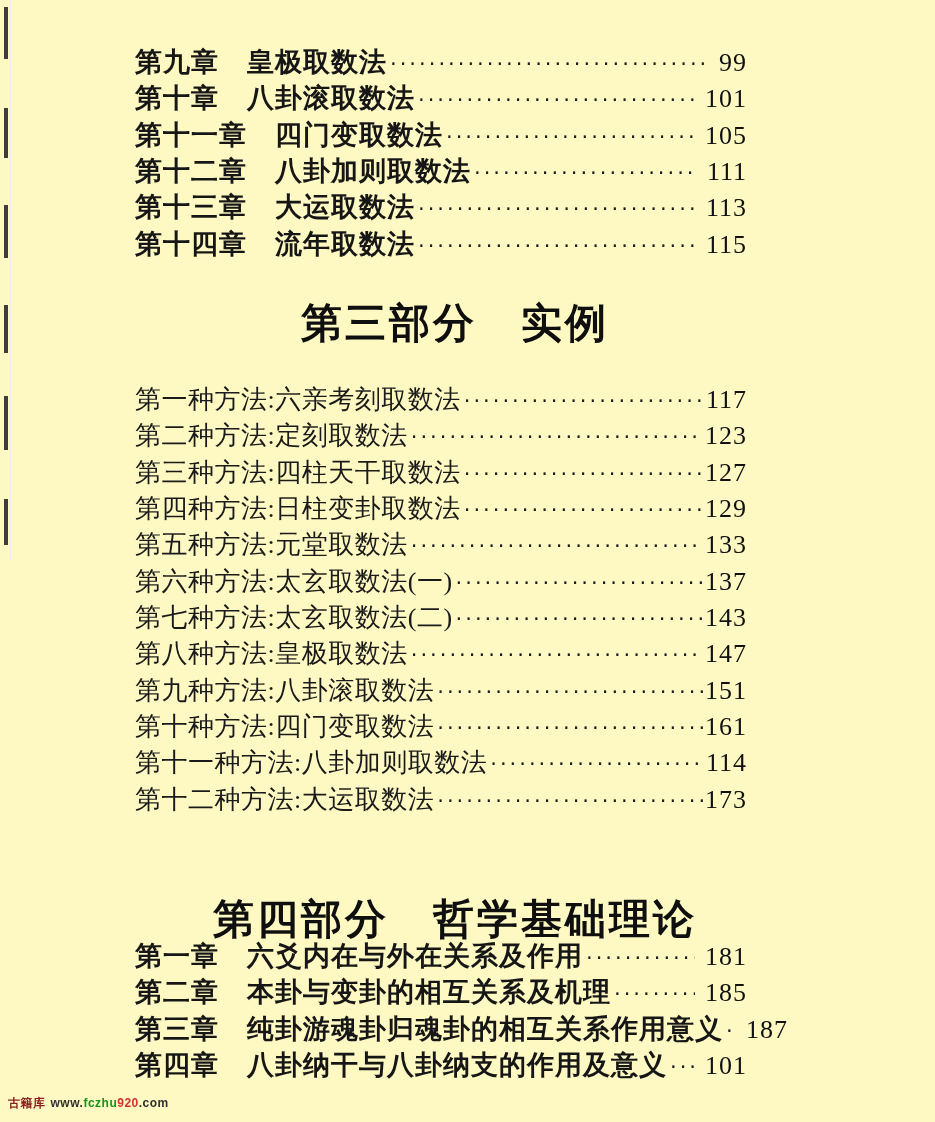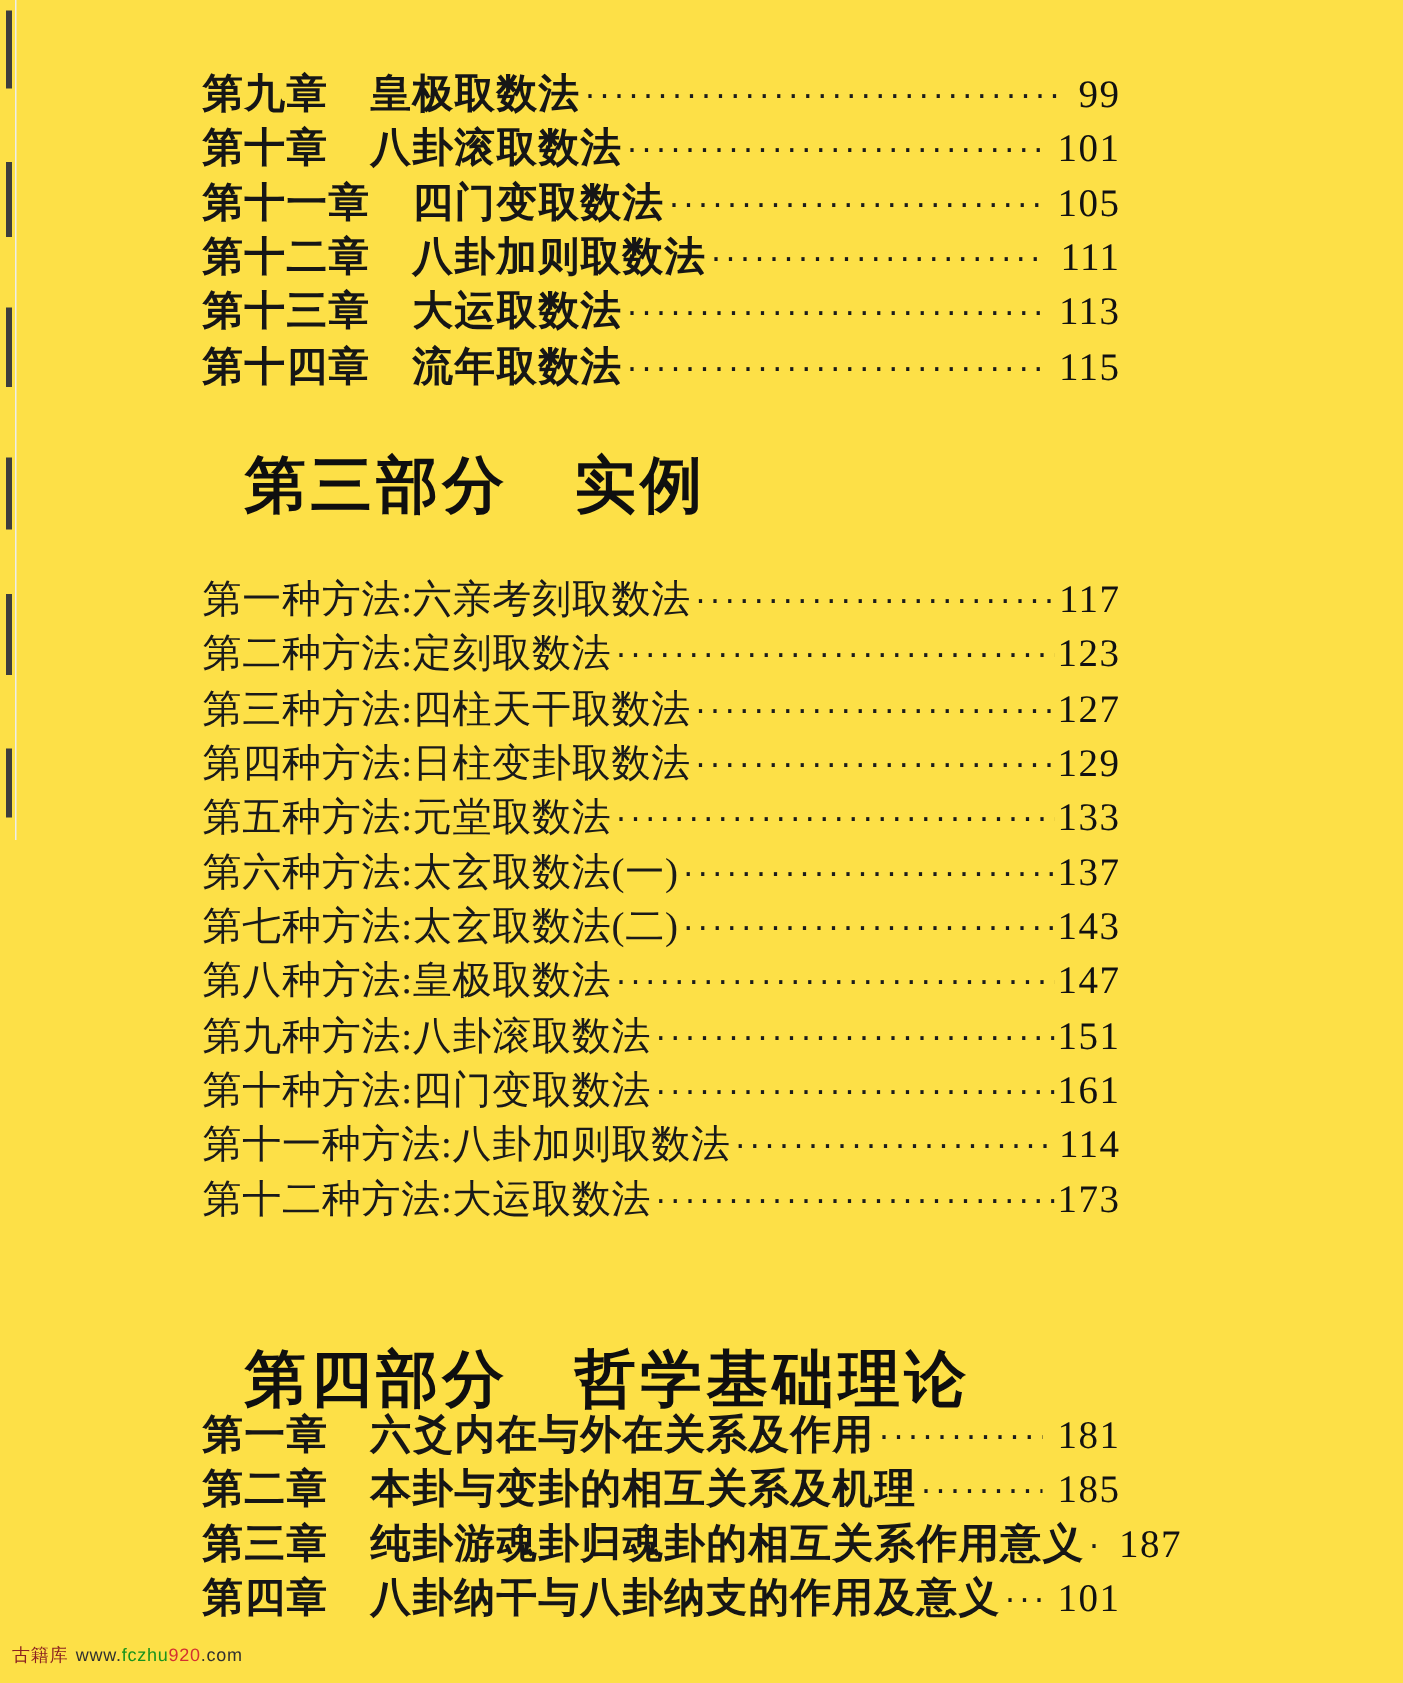--- a/index.html
+++ b/index.html
@@ -1,20 +1,20 @@
 <!DOCTYPE html>
 <html><head>
 <meta charset="utf-8">
 <style>
   html, body { margin: 0; padding: 0; background: #ffffff; }
   .page {
     position: relative;
     width: 935px;
     height: 1122px;
-    background: #fde047;
+    background: #fef9c3;
     overflow: hidden;
     font-family: "Liberation Sans", sans-serif;
     color: #141414;
   }
   
   .edge-line {
     position: absolute; left: 10px; top: 0; width: 1px; height: 560px;
     background: #ededed;
   }
   .edge-mark {
@@ -78,38 +78,39 @@
     color: #111111;
     letter-spacing: 1px;
   }
   .chapter-row .pagenum { margin-left: 10px; }
   .method-row  .pagenum { margin-left: 2px; text-align: center; }
 
   .part-heading {
     position: absolute;
     left: 135px;
     width: 612px;
+    text-align: center;
     text-indent: 28px;
     font-family: "Liberation Sans", sans-serif;
     font-weight: 700;
     font-size: 41px;
     letter-spacing: 3px;
     color: #0f0f0f;
     white-space: nowrap;
   }
   .heading-part3 { top: 296px; }
   .heading-part4 { top: 892px; }
 
   .watermark {
     position: absolute;
     left: 8px;
     bottom: 10px;
     font-family: "Liberation Sans", sans-serif;
     font-size: 12px;
-    font-weight: 400;
+    font-weight: 700;
     letter-spacing: 0.5px;
     white-space: nowrap;
   }
   .wm-name  { color: #8b2020; margin-right: 5px; }
   .wm-dark  { color: #303030; }
   .wm-green { color: #18941c; }
   .wm-red   { color: #d43030; }
 </style>
 </head>
 <body>

